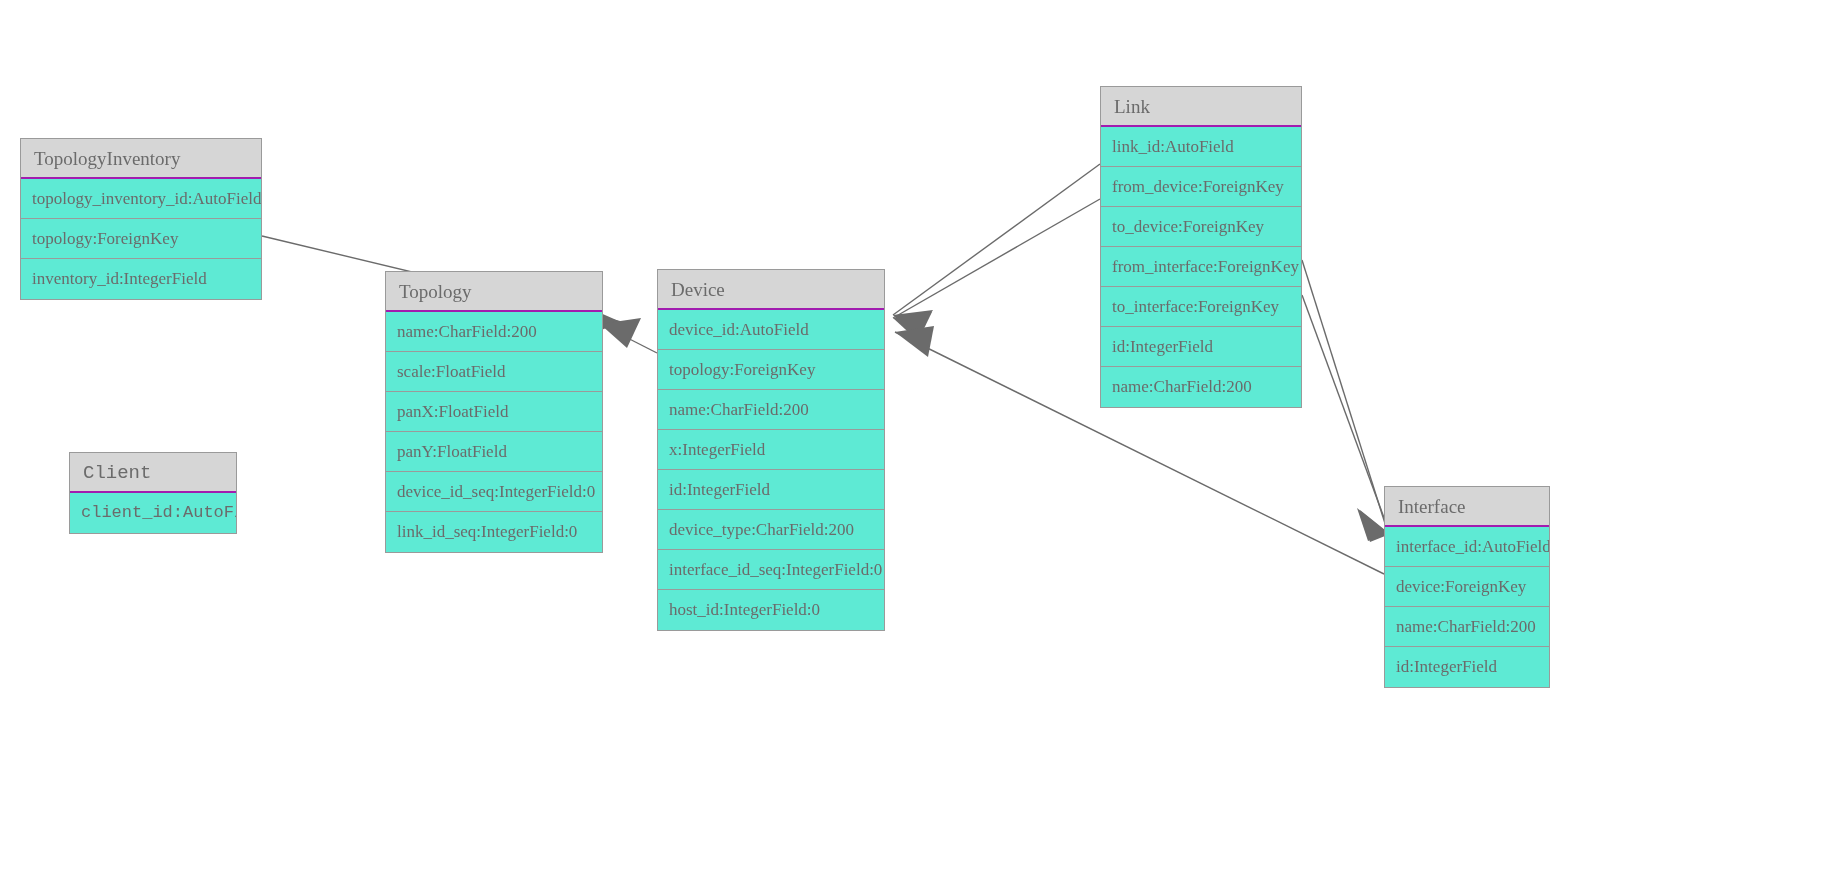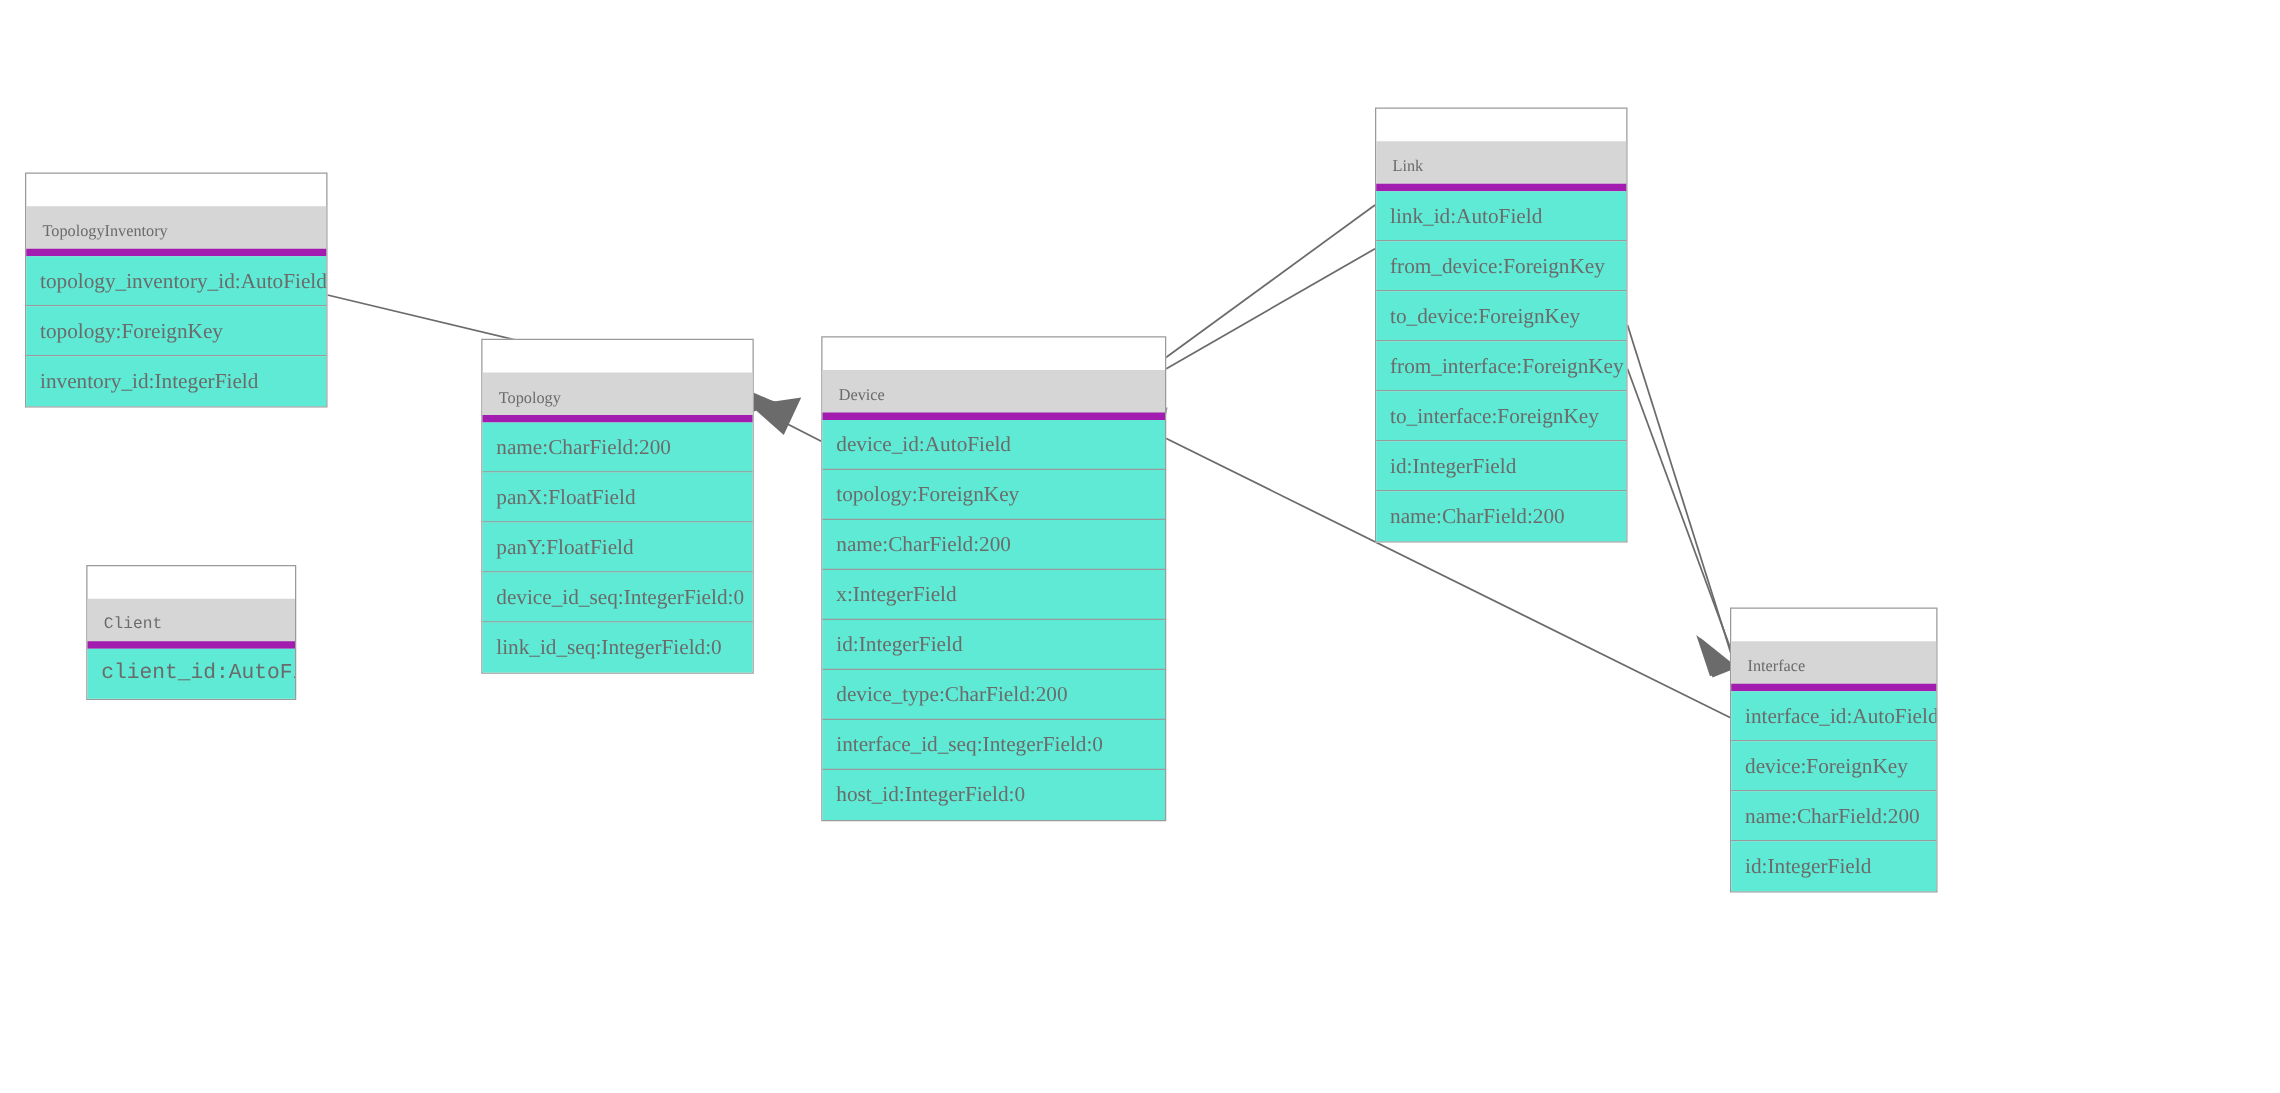--- a/index.html
+++ b/index.html
@@ -26,29 +26,28 @@
   .entity {
     position: absolute;
     box-sizing: border-box;
     border: 1px solid #9a9a9a;
     background: #ffffff;
     z-index: 2;
   }
   .entity-title {
     box-sizing: border-box;
     background: #d6d6d6;
-    border-bottom: 6px solid #a21caf;
+    border-bottom: 2px solid #a21caf;
     color: #6b6b6b;
-    font-size: 13px;
+    font-size: 19px;
     line-height: 40px;
     height: 40px;
     padding: 0 0 0 13px;
     white-space: nowrap;
     overflow: hidden;
-    margin-top: 26px;
   }
   .entity-field {
     box-sizing: border-box;
     border-bottom: 1px solid #9a9a9a;
     color: #6b6b6b;
     font-size: 17px;
     line-height: 40px;
     height: 40px;
     padding: 0 0 0 11px;
     white-space: nowrap;
@@ -84,30 +83,31 @@
   <div id="entity-layer">
       <div class="entity" style="left: 20px; top: 138px; width: 242px;">
         <div class="entity-title">TopologyInventory</div>
         <div class="entity-field">topology_inventory_id:AutoField</div>
         <div class="entity-field">topology:ForeignKey</div>
         <div class="entity-field last">inventory_id:IntegerField</div>
       </div>
       <div class="entity" style="left: 385px; top: 271px; width: 218px;">
         <div class="entity-title">Topology</div>
         <div class="entity-field">name:CharField:200</div>
+        <div class="entity-field">scale:FloatField</div>
         <div class="entity-field">panX:FloatField</div>
         <div class="entity-field">panY:FloatField</div>
         <div class="entity-field">device_id_seq:IntegerField:0</div>
         <div class="entity-field last">link_id_seq:IntegerField:0</div>
       </div>
       <div class="entity" style="left: 69px; top: 452px; width: 168px; font-family: Liberation Mono, monospace;">
         <div class="entity-title">Client</div>
         <div class="entity-field last">client_id:AutoField</div>
       </div>
-      <div class="entity" style="left: 657px; top: 269px; width: 276px;">
+      <div class="entity" style="left: 657px; top: 269px; width: 228px;">
         <div class="entity-title">Device</div>
         <div class="entity-field">device_id:AutoField</div>
         <div class="entity-field">topology:ForeignKey</div>
         <div class="entity-field">name:CharField:200</div>
         <div class="entity-field">x:IntegerField</div>
         <div class="entity-field">id:IntegerField</div>
         <div class="entity-field">device_type:CharField:200</div>
         <div class="entity-field">interface_id_seq:IntegerField:0</div>
         <div class="entity-field last">host_id:IntegerField:0</div>
       </div>

